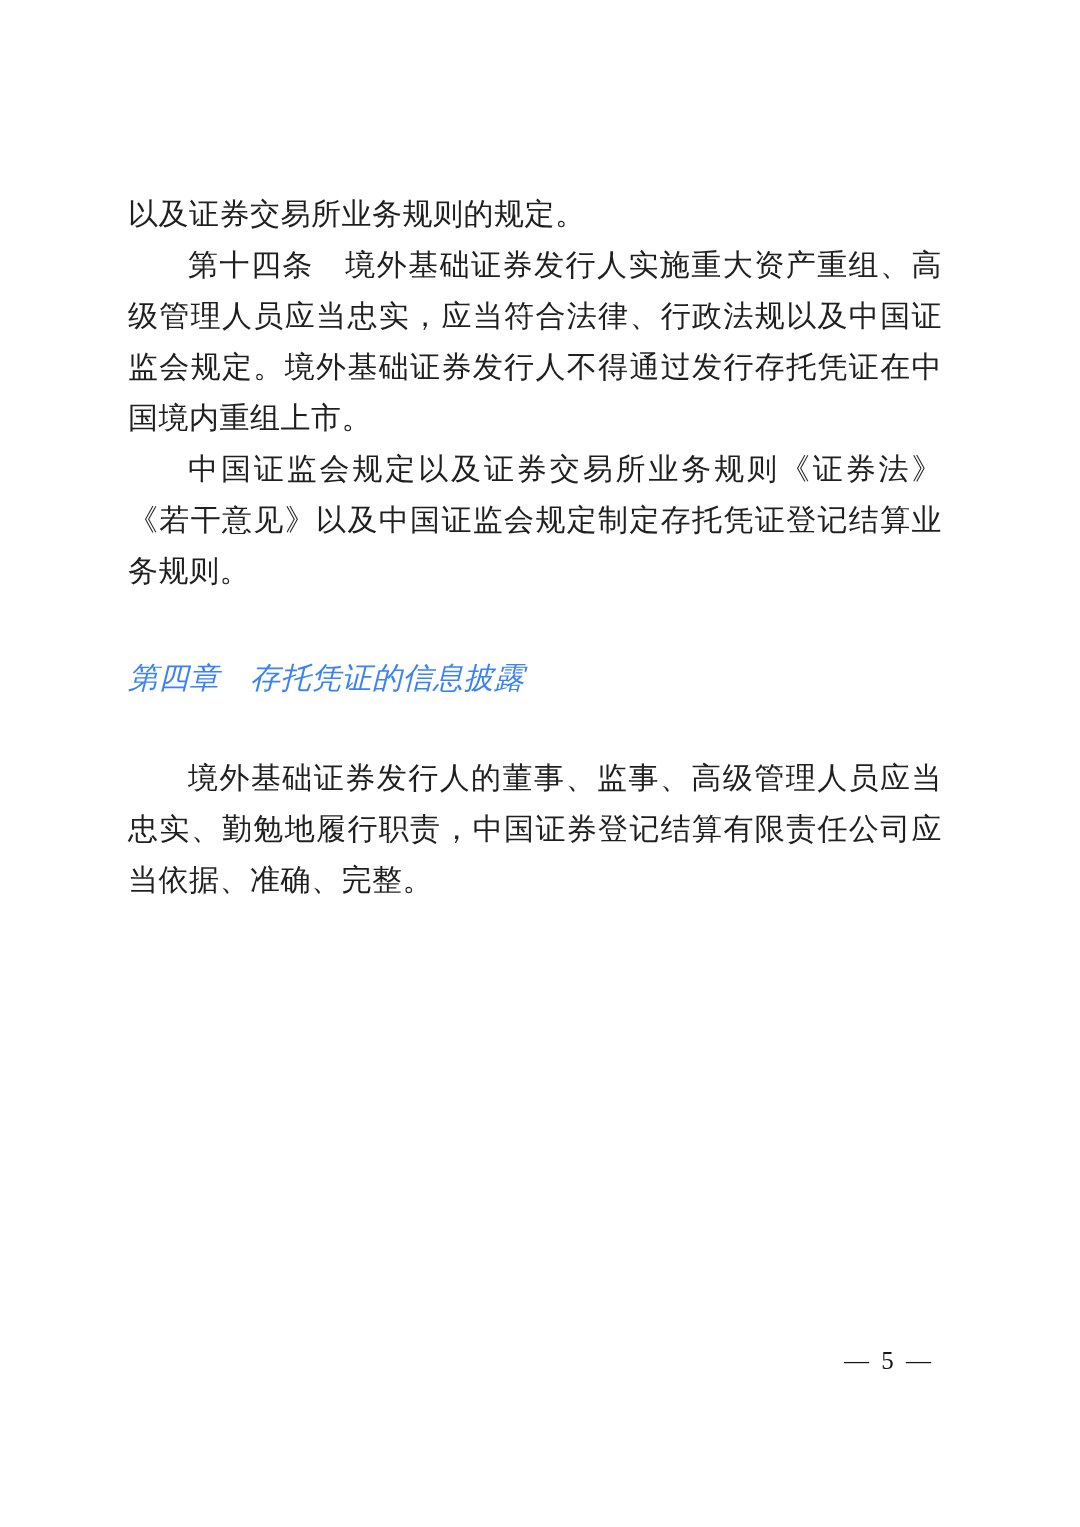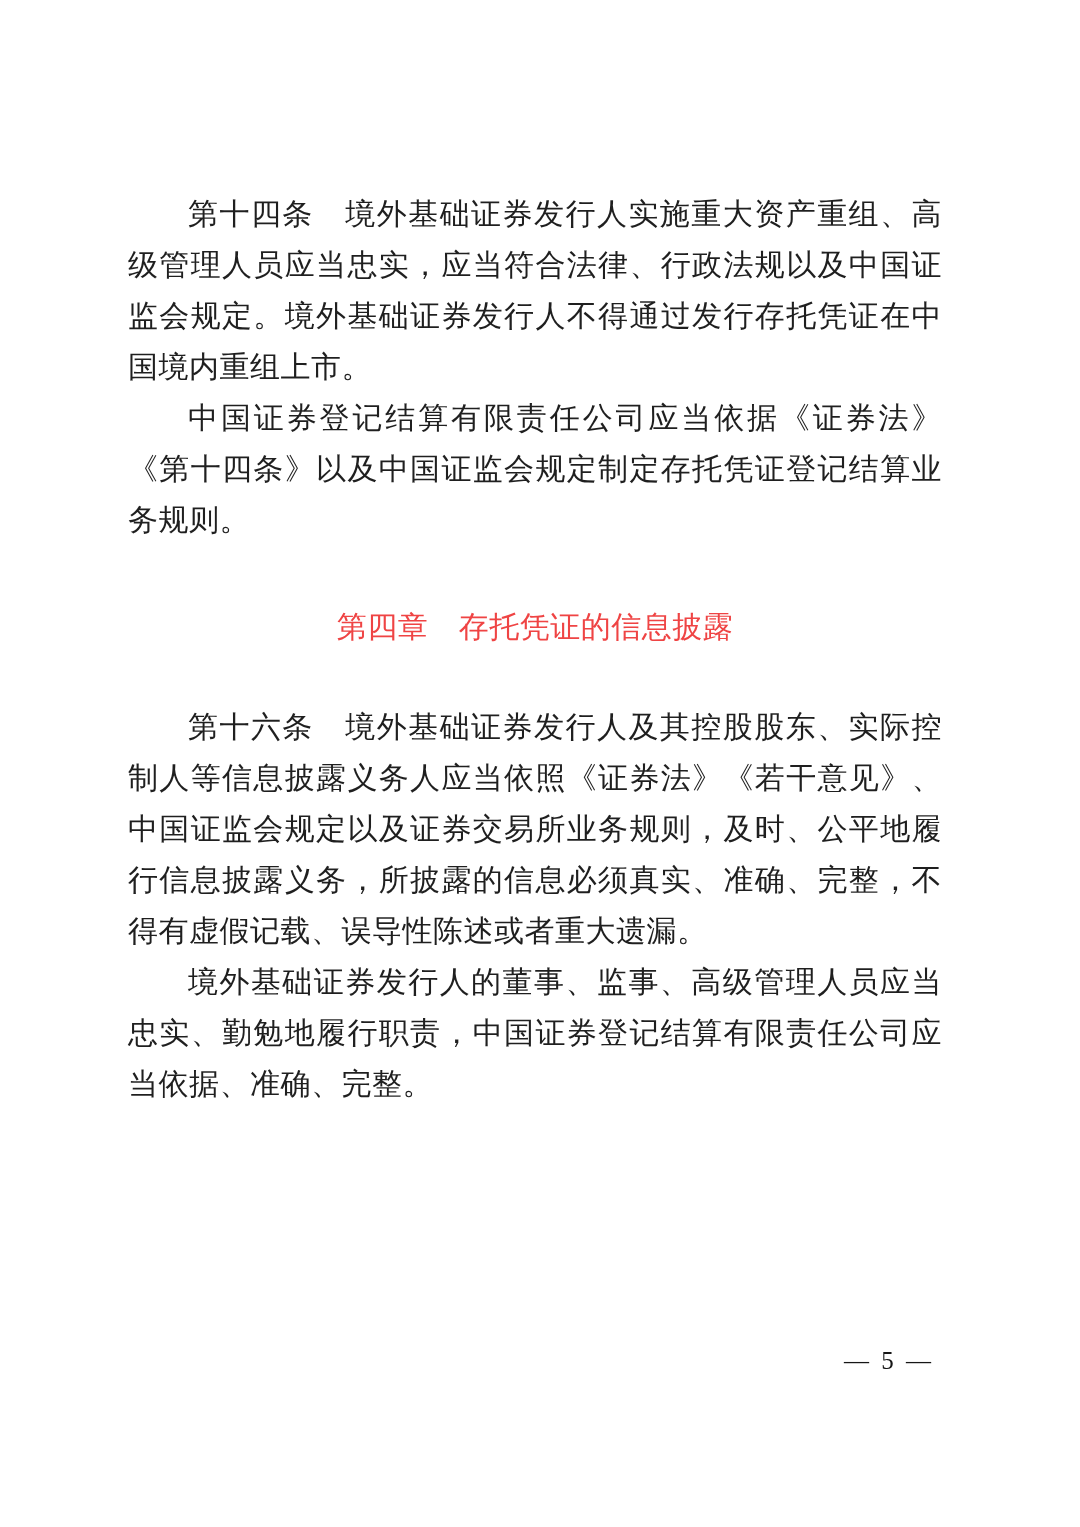--- a/index.html
+++ b/index.html
@@ -32,40 +32,41 @@
     letter-spacing: 0.5px;
   }
   .para {
     margin: 0;
   }
   .para.indent {
     text-indent: 2em;
   }
   .chapter-heading {
     margin: 56px 0 49px 0;
-    text-align: center;
+    text-align: left;
     text-indent: 0;
-    color: #ef4444;
+    color: #3b82f6;
+    font-style: italic;
   }
   .page-number {
     position: absolute;
     top: 1346px;
     right: 146px;
     font-size: 25px;
     line-height: 30px;
     color: #161616;
     letter-spacing: 3px;
     white-space: nowrap;
   }
 </style>
 </head>
 <body>
 
 <div class="page">
   <div class="content">
+    <p class="para">以及证券交易所业务规则的规定。</p>
     <p class="para indent">第十四条　境外基础证券发行人实施重大资产重组、高级管理人员应当忠实，应当符合法律、行政法规以及中国证监会规定。境外基础证券发行人不得通过发行存托凭证在中国境内重组上市。</p>
-    <p class="para indent">中国证券登记结算有限责任公司应当依据《证券法》《第十四条》以及中国证监会规定制定存托凭证登记结算业务规则。</p>
+    <p class="para indent">中国证监会规定以及证券交易所业务规则《证券法》《若干意见》以及中国证监会规定制定存托凭证登记结算业务规则。</p>
     <p class="para chapter-heading">第四章　存托凭证的信息披露</p>
-    <p class="para indent">第十六条　境外基础证券发行人及其控股股东、实际控制人等信息披露义务人应当依照《证券法》《若干意见》、中国证监会规定以及证券交易所业务规则，及时、公平地履行信息披露义务，所披露的信息必须真实、准确、完整，不得有虚假记载、误导性陈述或者重大遗漏。</p>
     <p class="para indent">境外基础证券发行人的董事、监事、高级管理人员应当忠实、勤勉地履行职责，中国证券登记结算有限责任公司应当依据、准确、完整。</p>
   </div>
   <div class="page-number">— 5 —</div>
 </div>
 
 </body></html>

